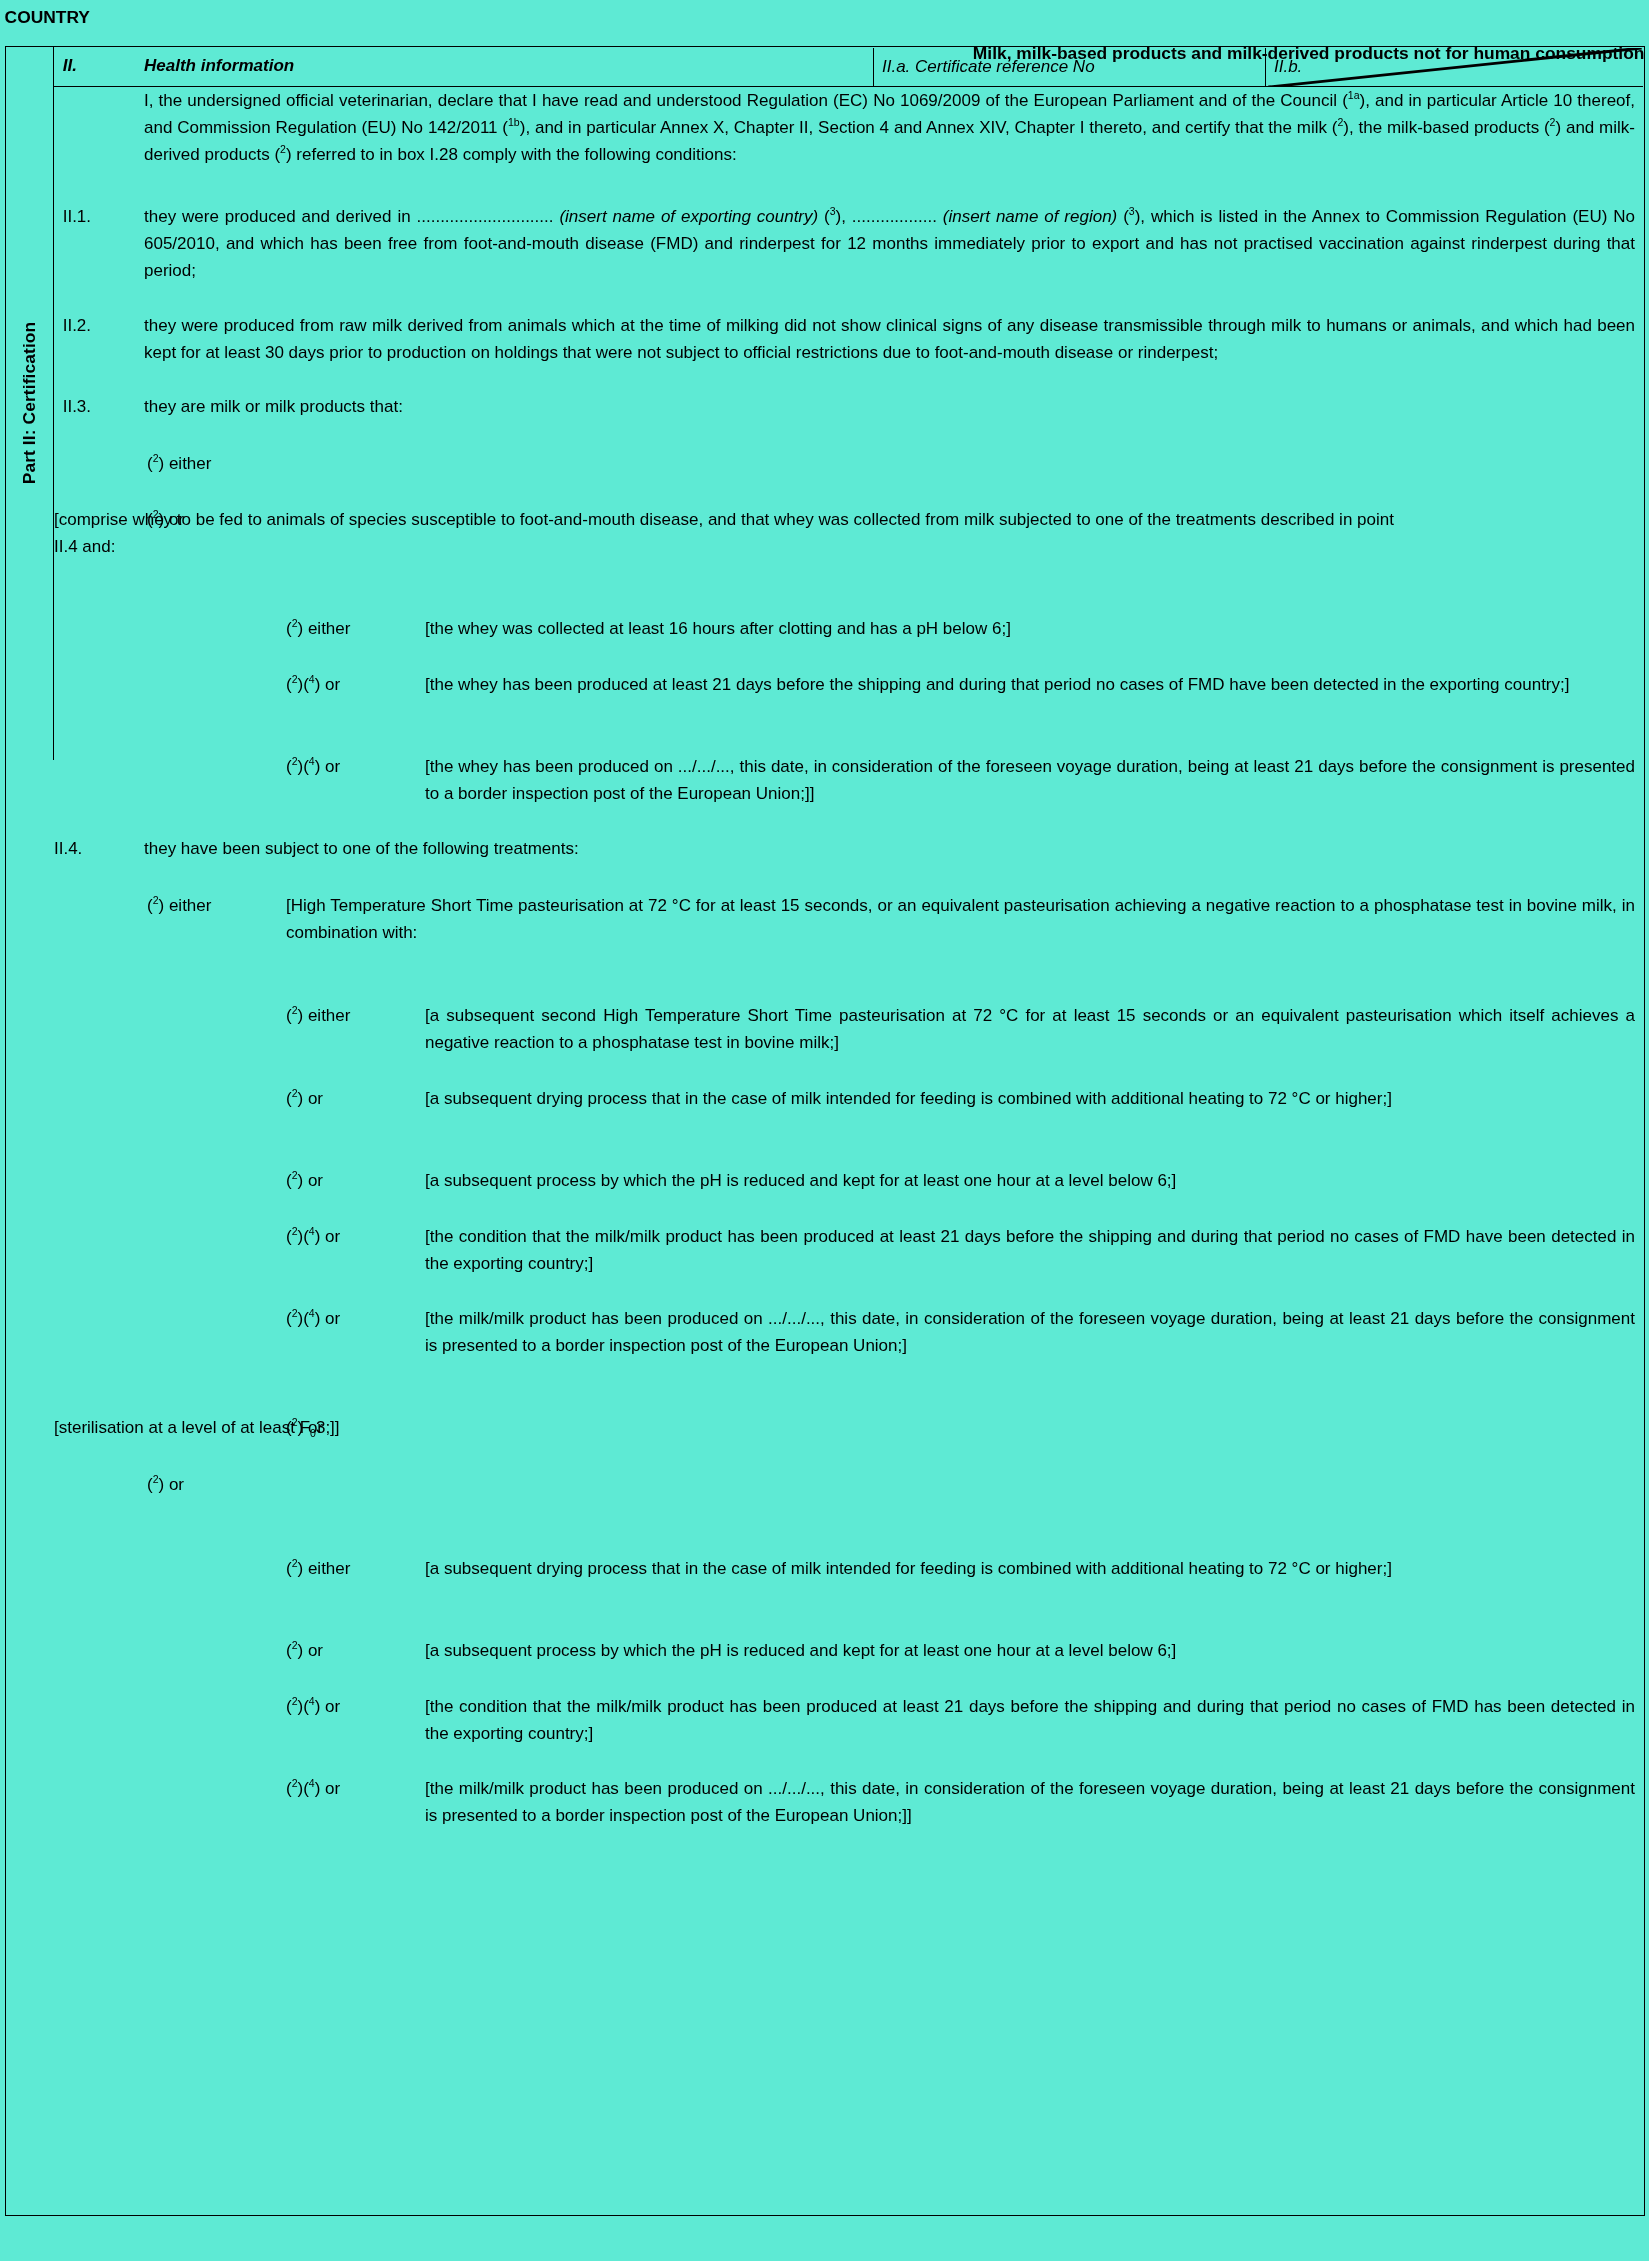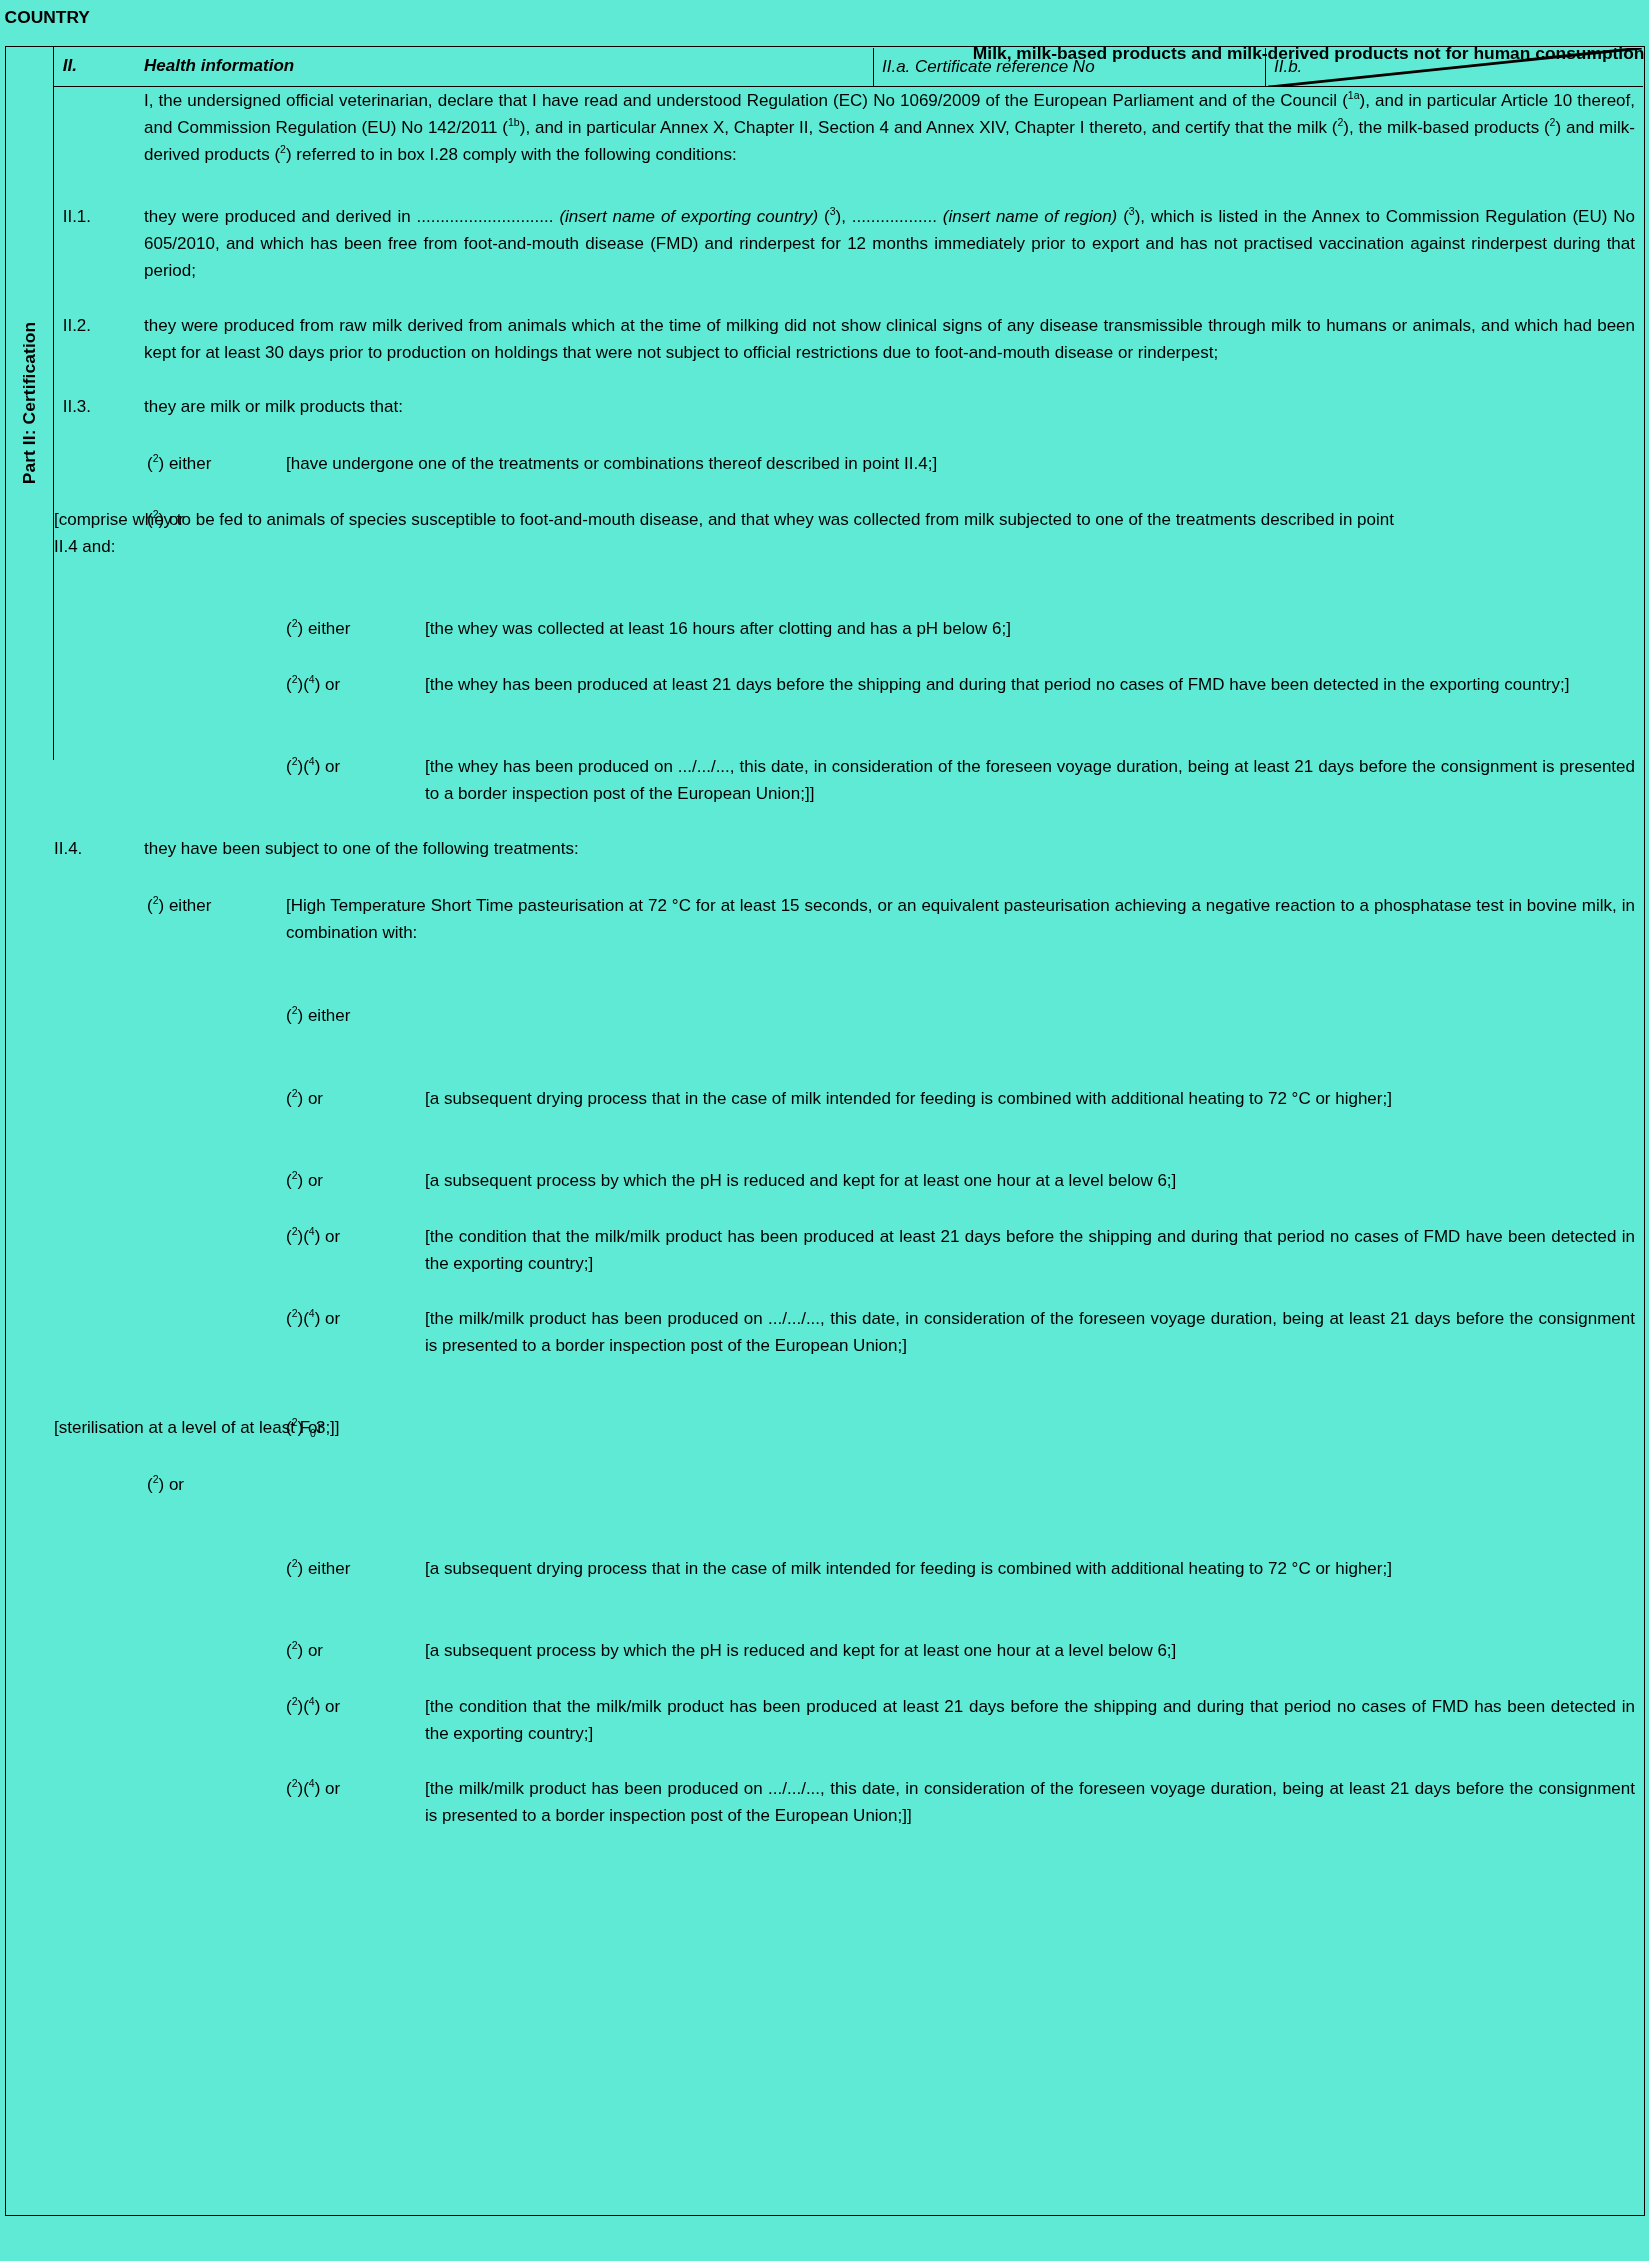--- a/index.html
+++ b/index.html
@@ -215,21 +215,20 @@
       <div class="para" style="top: 225px; left: 0px; width: 1589px;">
         <span class="marker" style="left: 8.7px;">II.2.</span>
         <span class="txt" style="margin-left: 90px; width: 1491px;">they were produced from raw milk derived from animals which at the time of milking did not show clinical signs of any disease transmissible through milk to humans or animals, and which had been kept for at least 30 days prior to production on holdings that were not subject to official restrictions due to foot-and-mouth disease or rinderpest;</span>
       </div>
       <div class="para" style="top: 306px; left: 0px; width: 1589px;">
         <span class="marker" style="left: 8.7px;">II.3.</span>
         <span class="txt nojust" style="margin-left: 90px; width: 1491px;">they are milk or milk products that:</span>
       </div>
       <div class="para" style="top: 363px; left: 0px; width: 1589px;">
         <span class="marker" style="left: 93px;">(<sup>2</sup>) either</span>
-        <span class="txt nojust" style="margin-left: 232px; width: 1349px;">[have undergone one of the treatments or combinations thereof described in point II.4;]</span>
       </div>
       <div class="para" style="top: 419px; left: 0px; width: 1589px;">
         <span class="marker" style="left: 93px;">(<sup>2</sup>) or</span>
         <span class="txt nojust" style="width: 1349px;">[comprise whey to be fed to animals of species susceptible to foot-and-mouth disease, and that whey was collected from milk subjected to one of the treatments described in point II.4 and:</span>
       </div>
       <div class="para" style="top: 528px; left: 0px; width: 1589px;">
         <span class="marker" style="left: 232px;">(<sup>2</sup>) either</span>
         <span class="txt nojust" style="margin-left: 371px; width: 1210px;">[the whey was collected at least 16 hours after clotting and has a pH below 6;]</span>
       </div>
       <div class="para" style="top: 584px; left: 0px; width: 1589px;">
@@ -243,20 +242,21 @@
       <div class="para" style="top: 748px; left: 0px; width: 1589px;">
         <span class="marker" style="left: 0; text-align: center;">II.4.</span>
         <span class="txt nojust" style="margin-left: 90px; width: 1491px;">they have been subject to one of the following treatments:</span>
       </div>
       <div class="para" style="top: 805px; left: 0px; width: 1589px;">
         <span class="marker" style="left: 93px;">(<sup>2</sup>) either</span>
         <span class="txt" style="margin-left: 232px; width: 1349px;">[High Temperature Short Time pasteurisation at 72 °C for at least 15 seconds, or an equivalent pasteurisation achieving a negative reaction to a phosphatase test in bovine milk, in combination with:</span>
       </div>
       <div class="para" style="top: 915px; left: 0px; width: 1589px;">
         <span class="marker" style="left: 232px;">(<sup>2</sup>) either</span>
+        <span class="txt" style="margin-left: 371px; width: 1210px;">[a subsequent second High Temperature Short Time pasteurisation at 72 °C for at least 15 seconds or an equivalent pasteurisation which itself achieves a negative reaction to a phosphatase test in bovine milk;]</span>
       </div>
       <div class="para" style="top: 998px; left: 0px; width: 1589px;">
         <span class="marker" style="left: 232px;">(<sup>2</sup>) or</span>
         <span class="txt nojust" style="margin-left: 371px; width: 1210px;">[a subsequent drying process that in the case of milk intended for feeding is combined with additional heating to 72 °C or higher;]</span>
       </div>
       <div class="para" style="top: 1080px; left: 0px; width: 1589px;">
         <span class="marker" style="left: 232px;">(<sup>2</sup>) or</span>
         <span class="txt nojust" style="margin-left: 371px; width: 1210px;">[a subsequent process by which the pH is reduced and kept for at least one hour at a level below 6;]</span>
       </div>
       <div class="para" style="top: 1136px; left: 0px; width: 1589px;">

